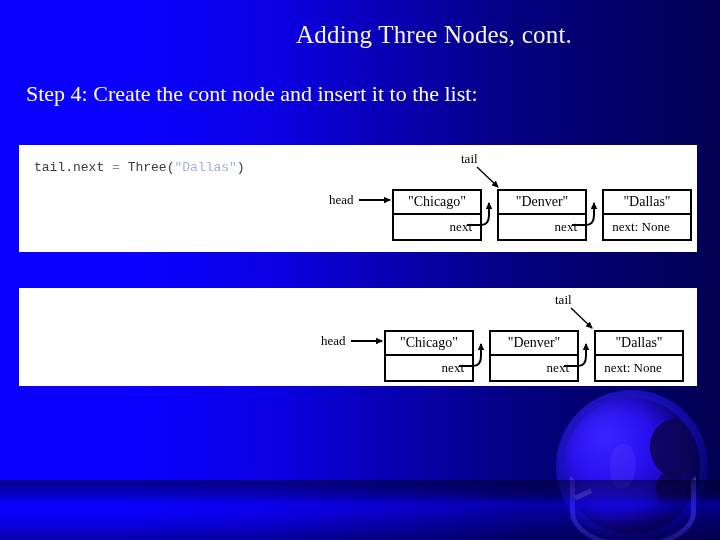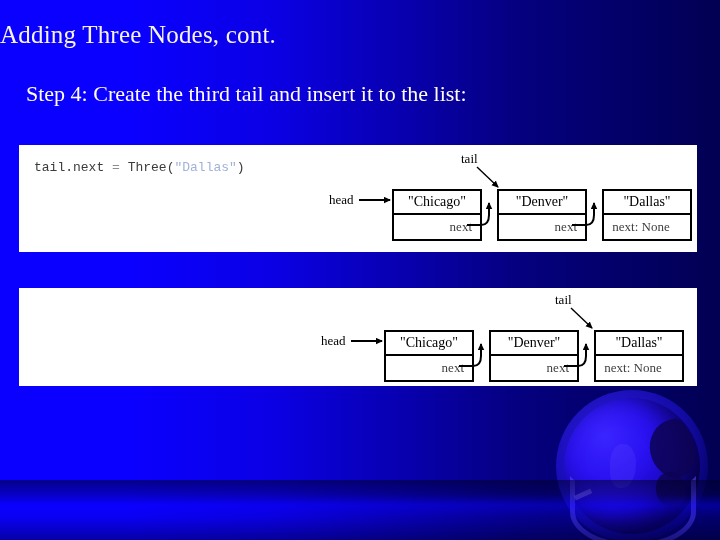--- a/index.html
+++ b/index.html
@@ -117,21 +117,21 @@
     background: rgba(120,100,255,0.55);
     transform: rotate(-24deg);
   }
 
   
   #title {
     position: absolute;
     left: 0;
     top: 20px;
     width: 572px;
-    text-align: left;
+    text-align: right;
     color: #f6f4e8;
     font-size: 25px;
     line-height: 30px;
     letter-spacing: 0.2px;
   }
   #subtitle {
     position: absolute;
     left: 26px;
     top: 81px;
     width: 680px;
@@ -194,21 +194,21 @@
     text-align: center;
     font-size: 14px;
     color: #000000;
     border-bottom: 2px solid #000000;
     box-sizing: border-box;
   }
   .node .cell-next {
     height: 24px;
     line-height: 23px;
     font-size: 13px;
-    color: #404040;
+    color: #000000;
     box-sizing: border-box;
     padding-right: 8px;
     text-align: right;
   }
   .node .cell-next.center {
     text-align: center;
     padding-right: 12px;
   }
 
   .ptr-label {
@@ -239,21 +239,21 @@
       <div class="continent" id="cont-c"></div>
     </div>
     <div id="globe-stand"></div>
     <div id="globe-pin"></div>
   </div>
 
   <div id="bottom-band"></div>
 
   <div id="title">Adding Three Nodes, cont.</div>
 
-  <div id="subtitle">Step 4: Create the third tail and insert it to the list:</div>
+  <div id="subtitle">Step 4: Create the cont node and insert it to the list:</div>
 
   <div class="panel" id="panel-1">
 
     <div class="code" id="code-1"><span>tail.next</span><span class="op"> = </span><span>Three(</span><span class="str">"Dallas"</span><span>)</span></div>
 
     <div class="diagram">
 
       <div class="ptr-label" style="left:310px; top:47px;">head</div>
 
       <div class="ptr-label" style="left:442px; top:6px;">tail</div>

